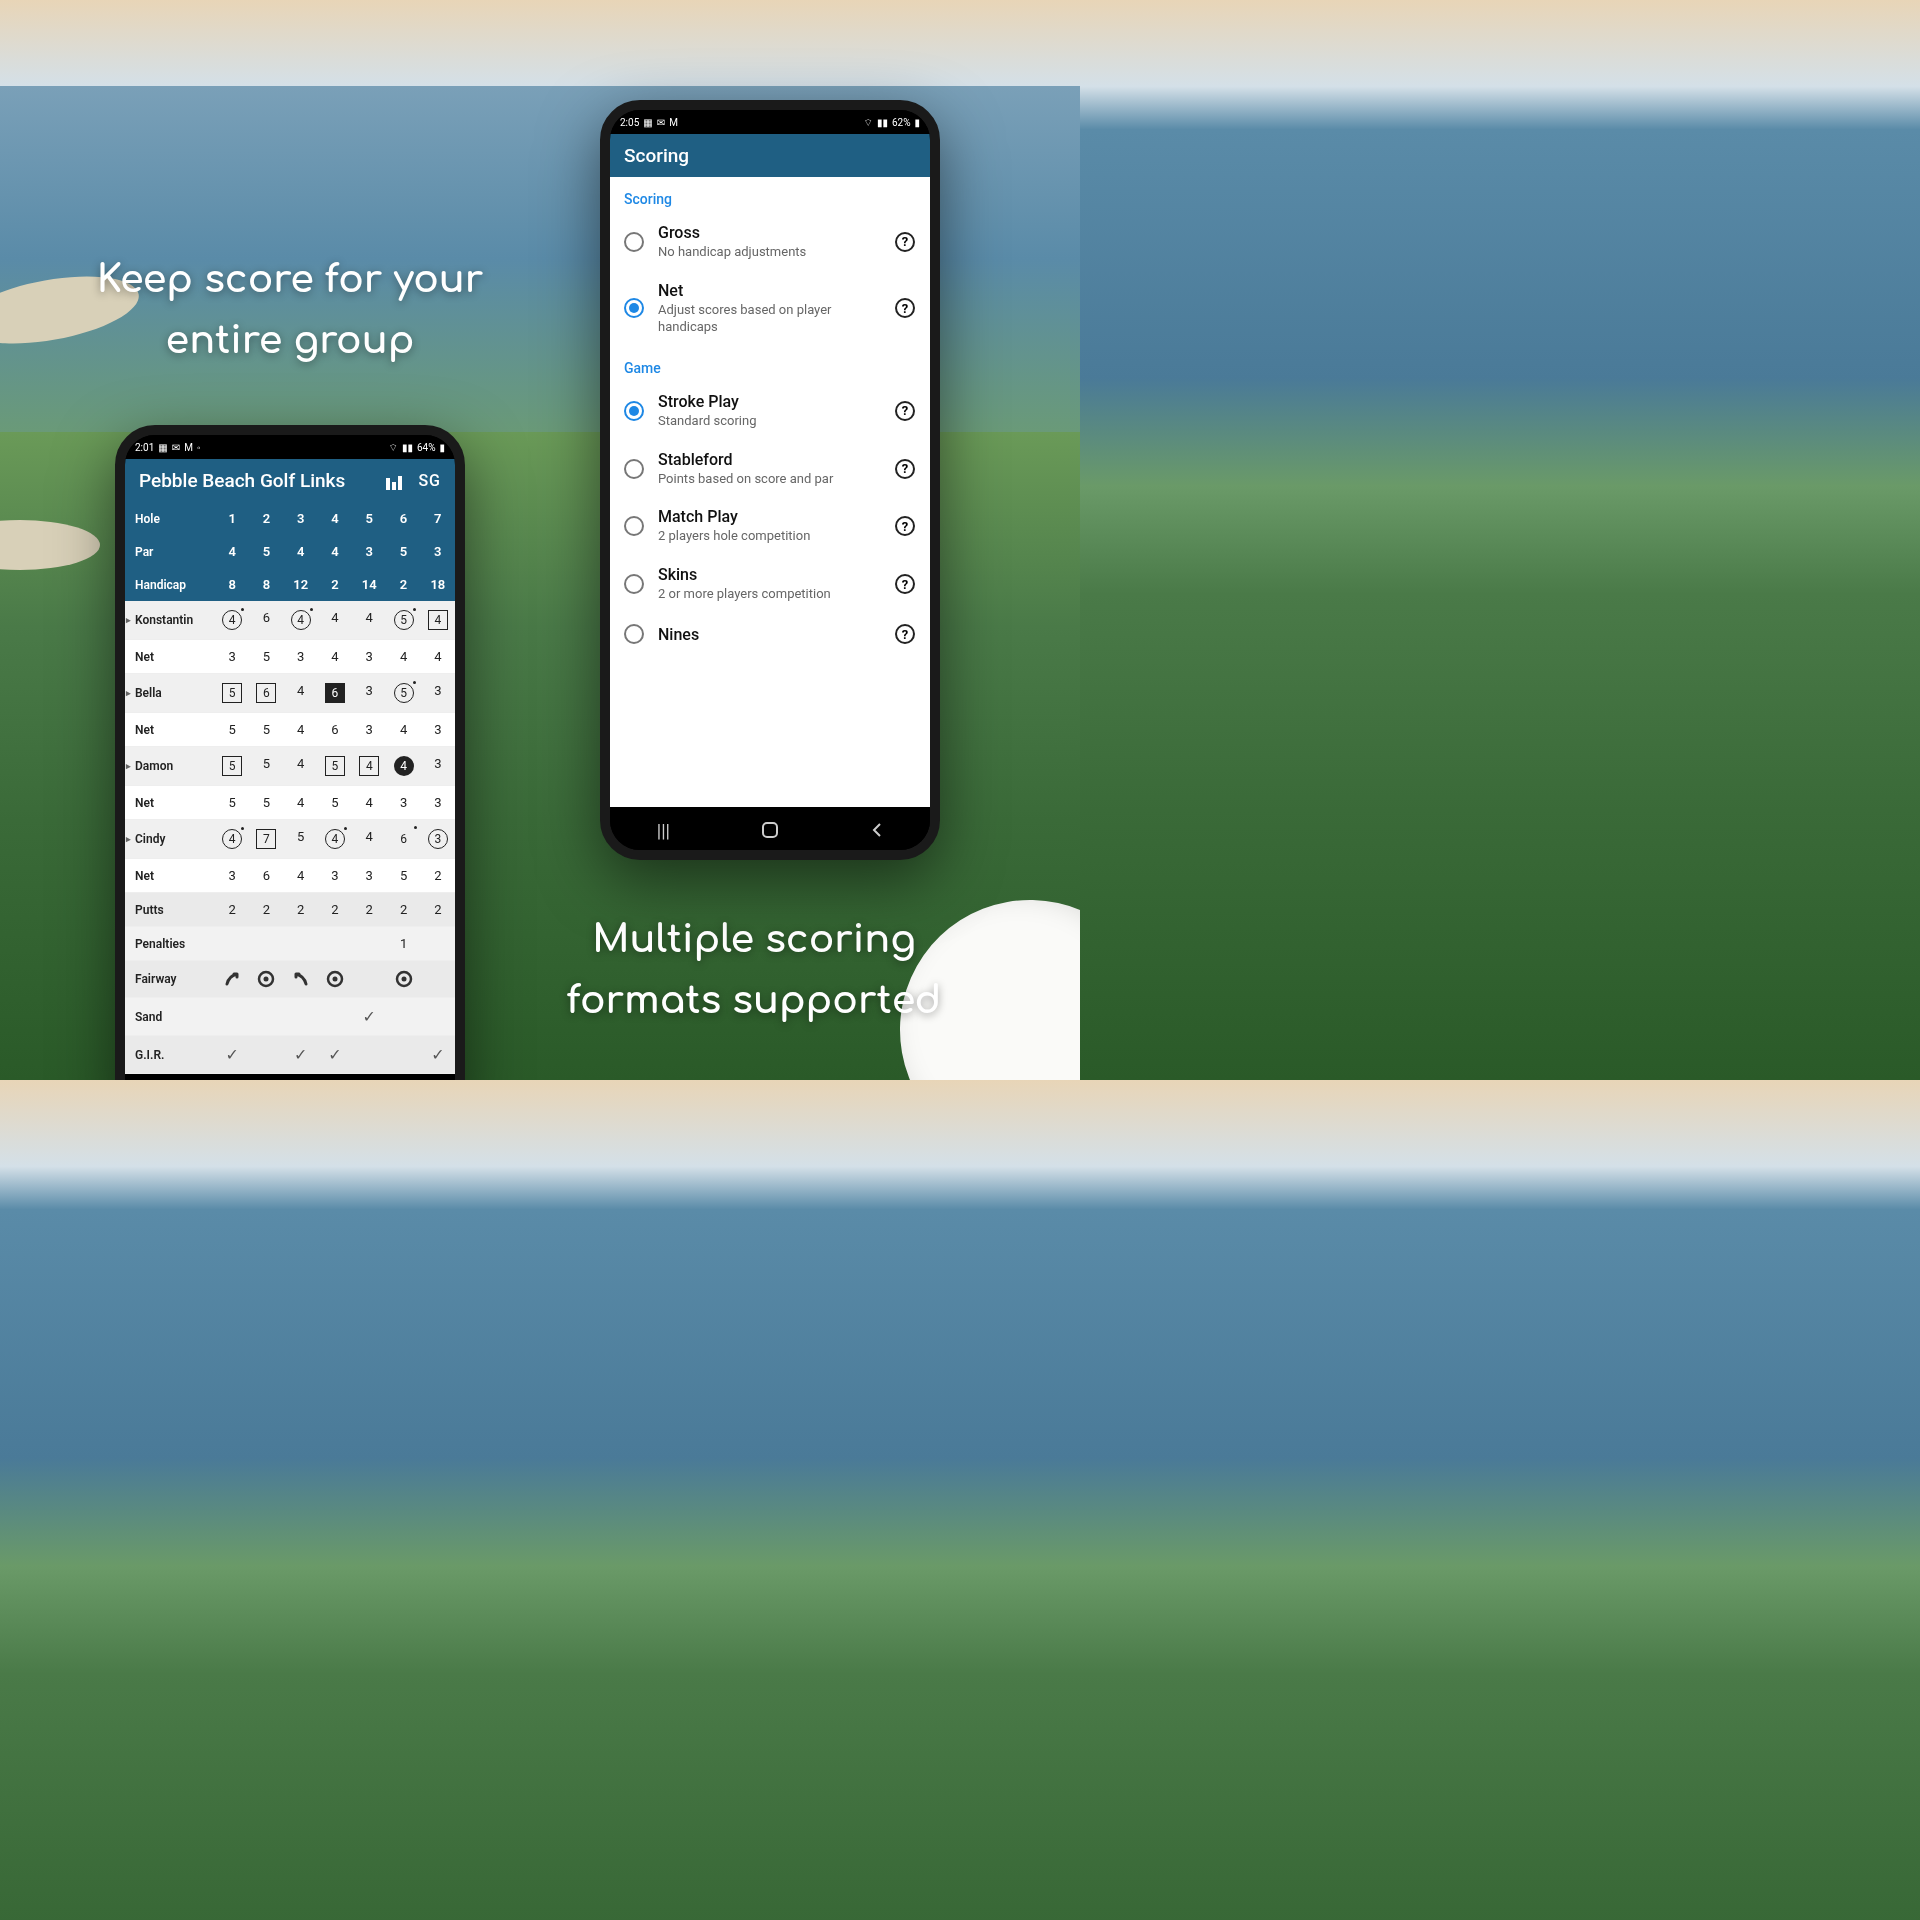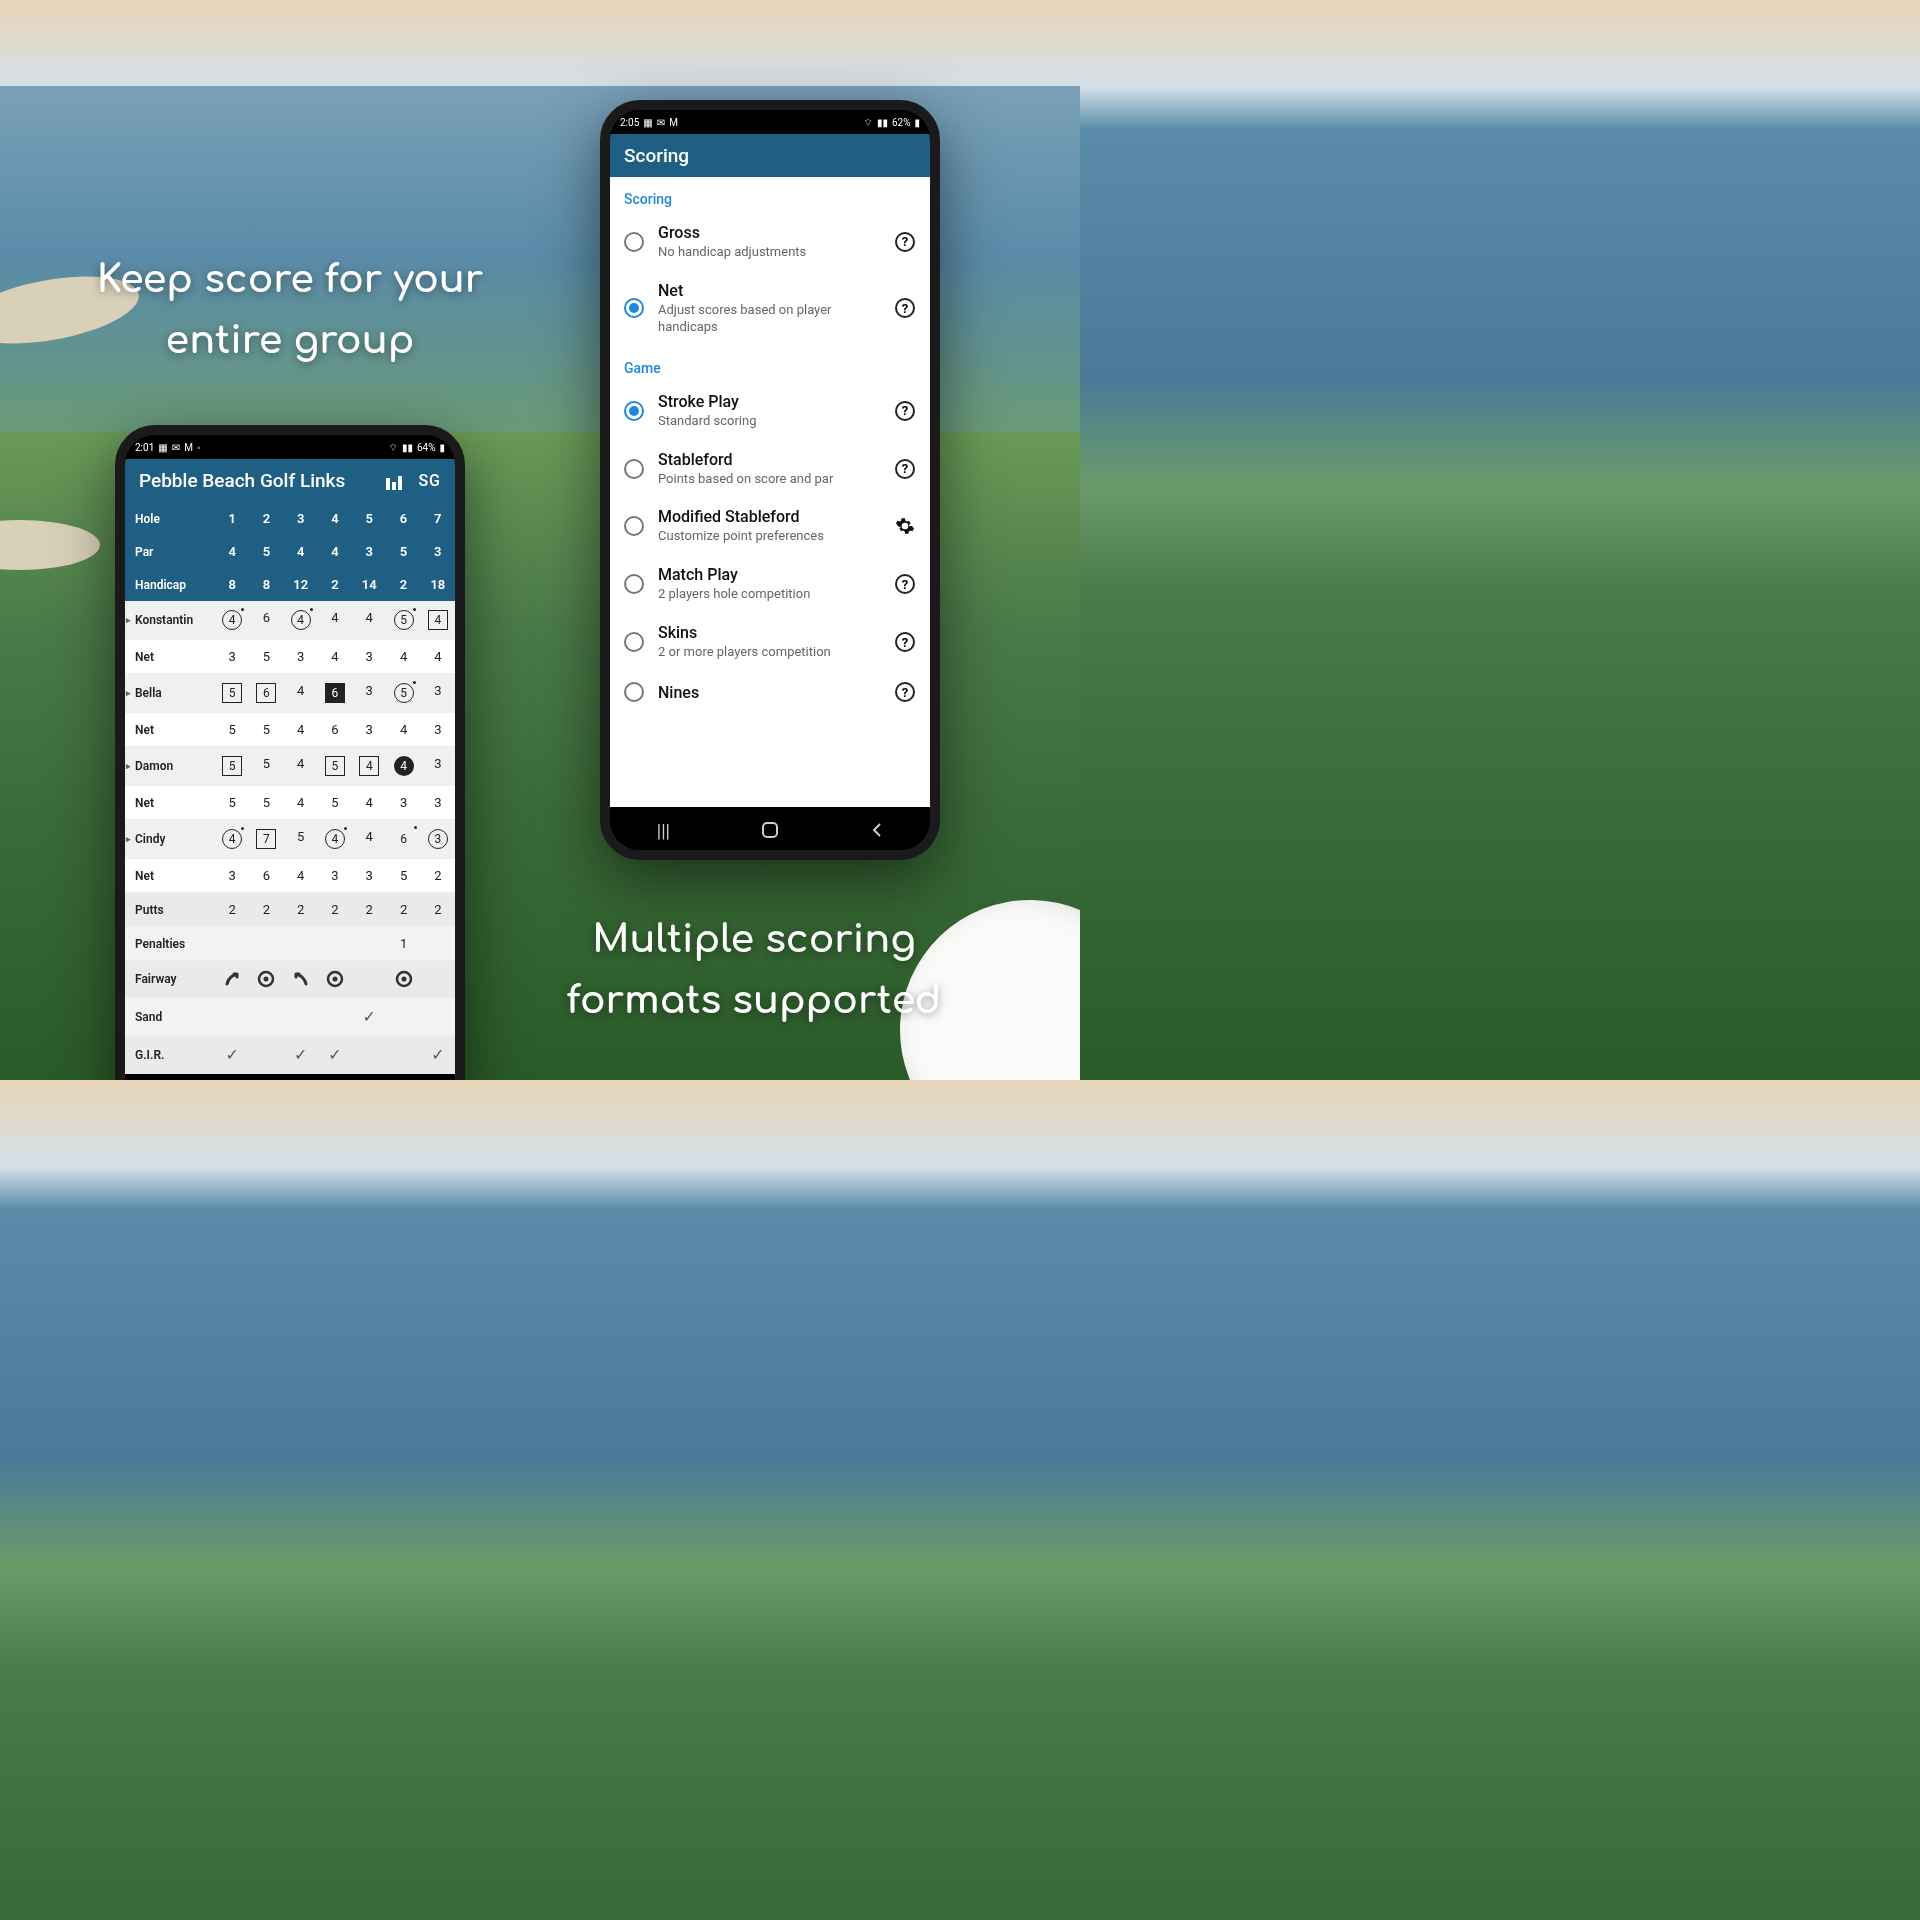--- a/index.html
+++ b/index.html
@@ -427,32 +427,20 @@
             <div class="title">Stableford</div>
             <div class="sub">Points based on score and par</div>
           </div>
           <div class="trail">
             <div class="help-icon">?</div>
           </div>
         </div>
         <div class="option-row">
           <div class="radio"></div>
           <div class="option-text">
-            <div class="title">Modified Stableford</div>
-            <div class="sub">Customize point preferences</div>
-          </div>
-          <div class="trail gear-icon">
-            <svg viewBox="0 0 24 24">
-              <path fill="#111" d="M12 8a4 4 0 100 8 4 4 0 000-8zm9 4a7 7 0 01-.1 1.2l2 1.6-2 3.4-2.4-.8a7 7 0 01-2 1.2l-.4 2.6h-4l-.4-2.6a7 7 0 01-2-1.2l-2.4.8-2-3.4 2-1.6A7 7 0 013 12a7 7 0 01.1-1.2l-2-1.6 2-3.4 2.4.8a7 7 0 012-1.2L7.9 2.8h4l.4 2.6a7 7 0 012 1.2l2.4-.8 2 3.4-2 1.6c.1.4.1.8.1 1.2z"></path>
-            </svg>
-          </div>
-        </div>
-        <div class="option-row">
-          <div class="radio"></div>
-          <div class="option-text">
             <div class="title">Match Play</div>
             <div class="sub">2 players hole competition</div>
           </div>
           <div class="trail">
             <div class="help-icon">?</div>
           </div>
         </div>
         <div class="option-row">
           <div class="radio"></div>
           <div class="option-text">

